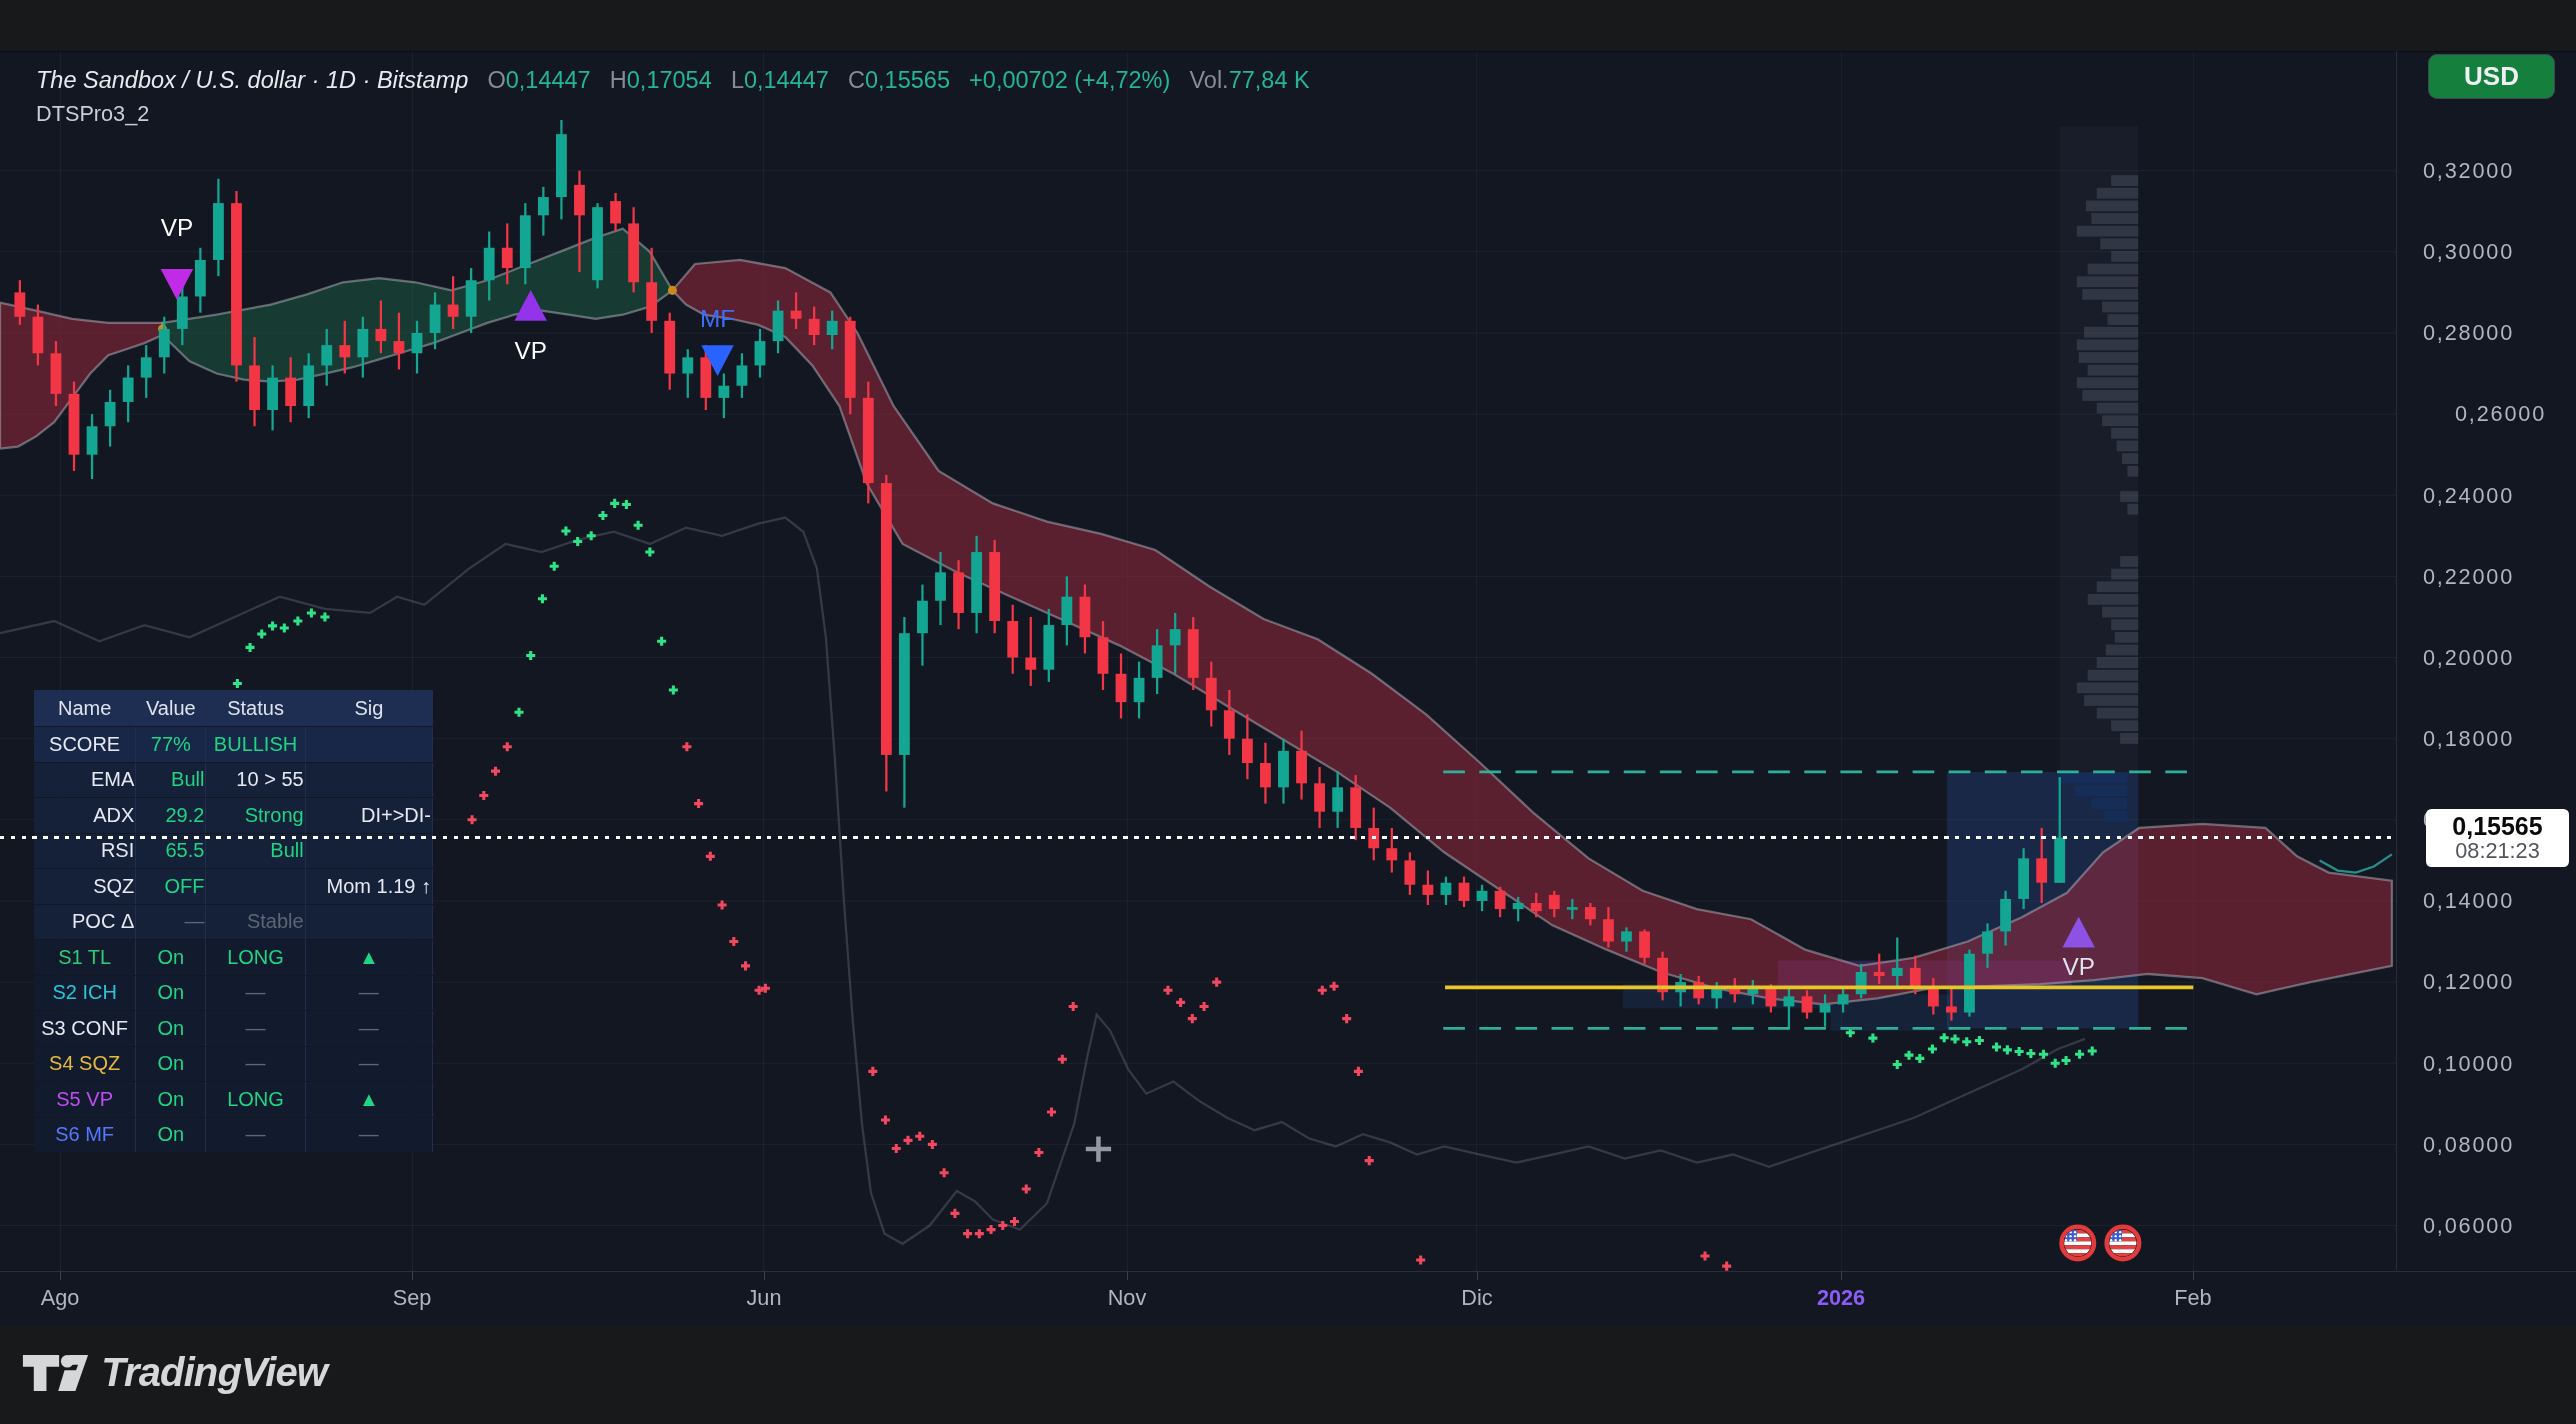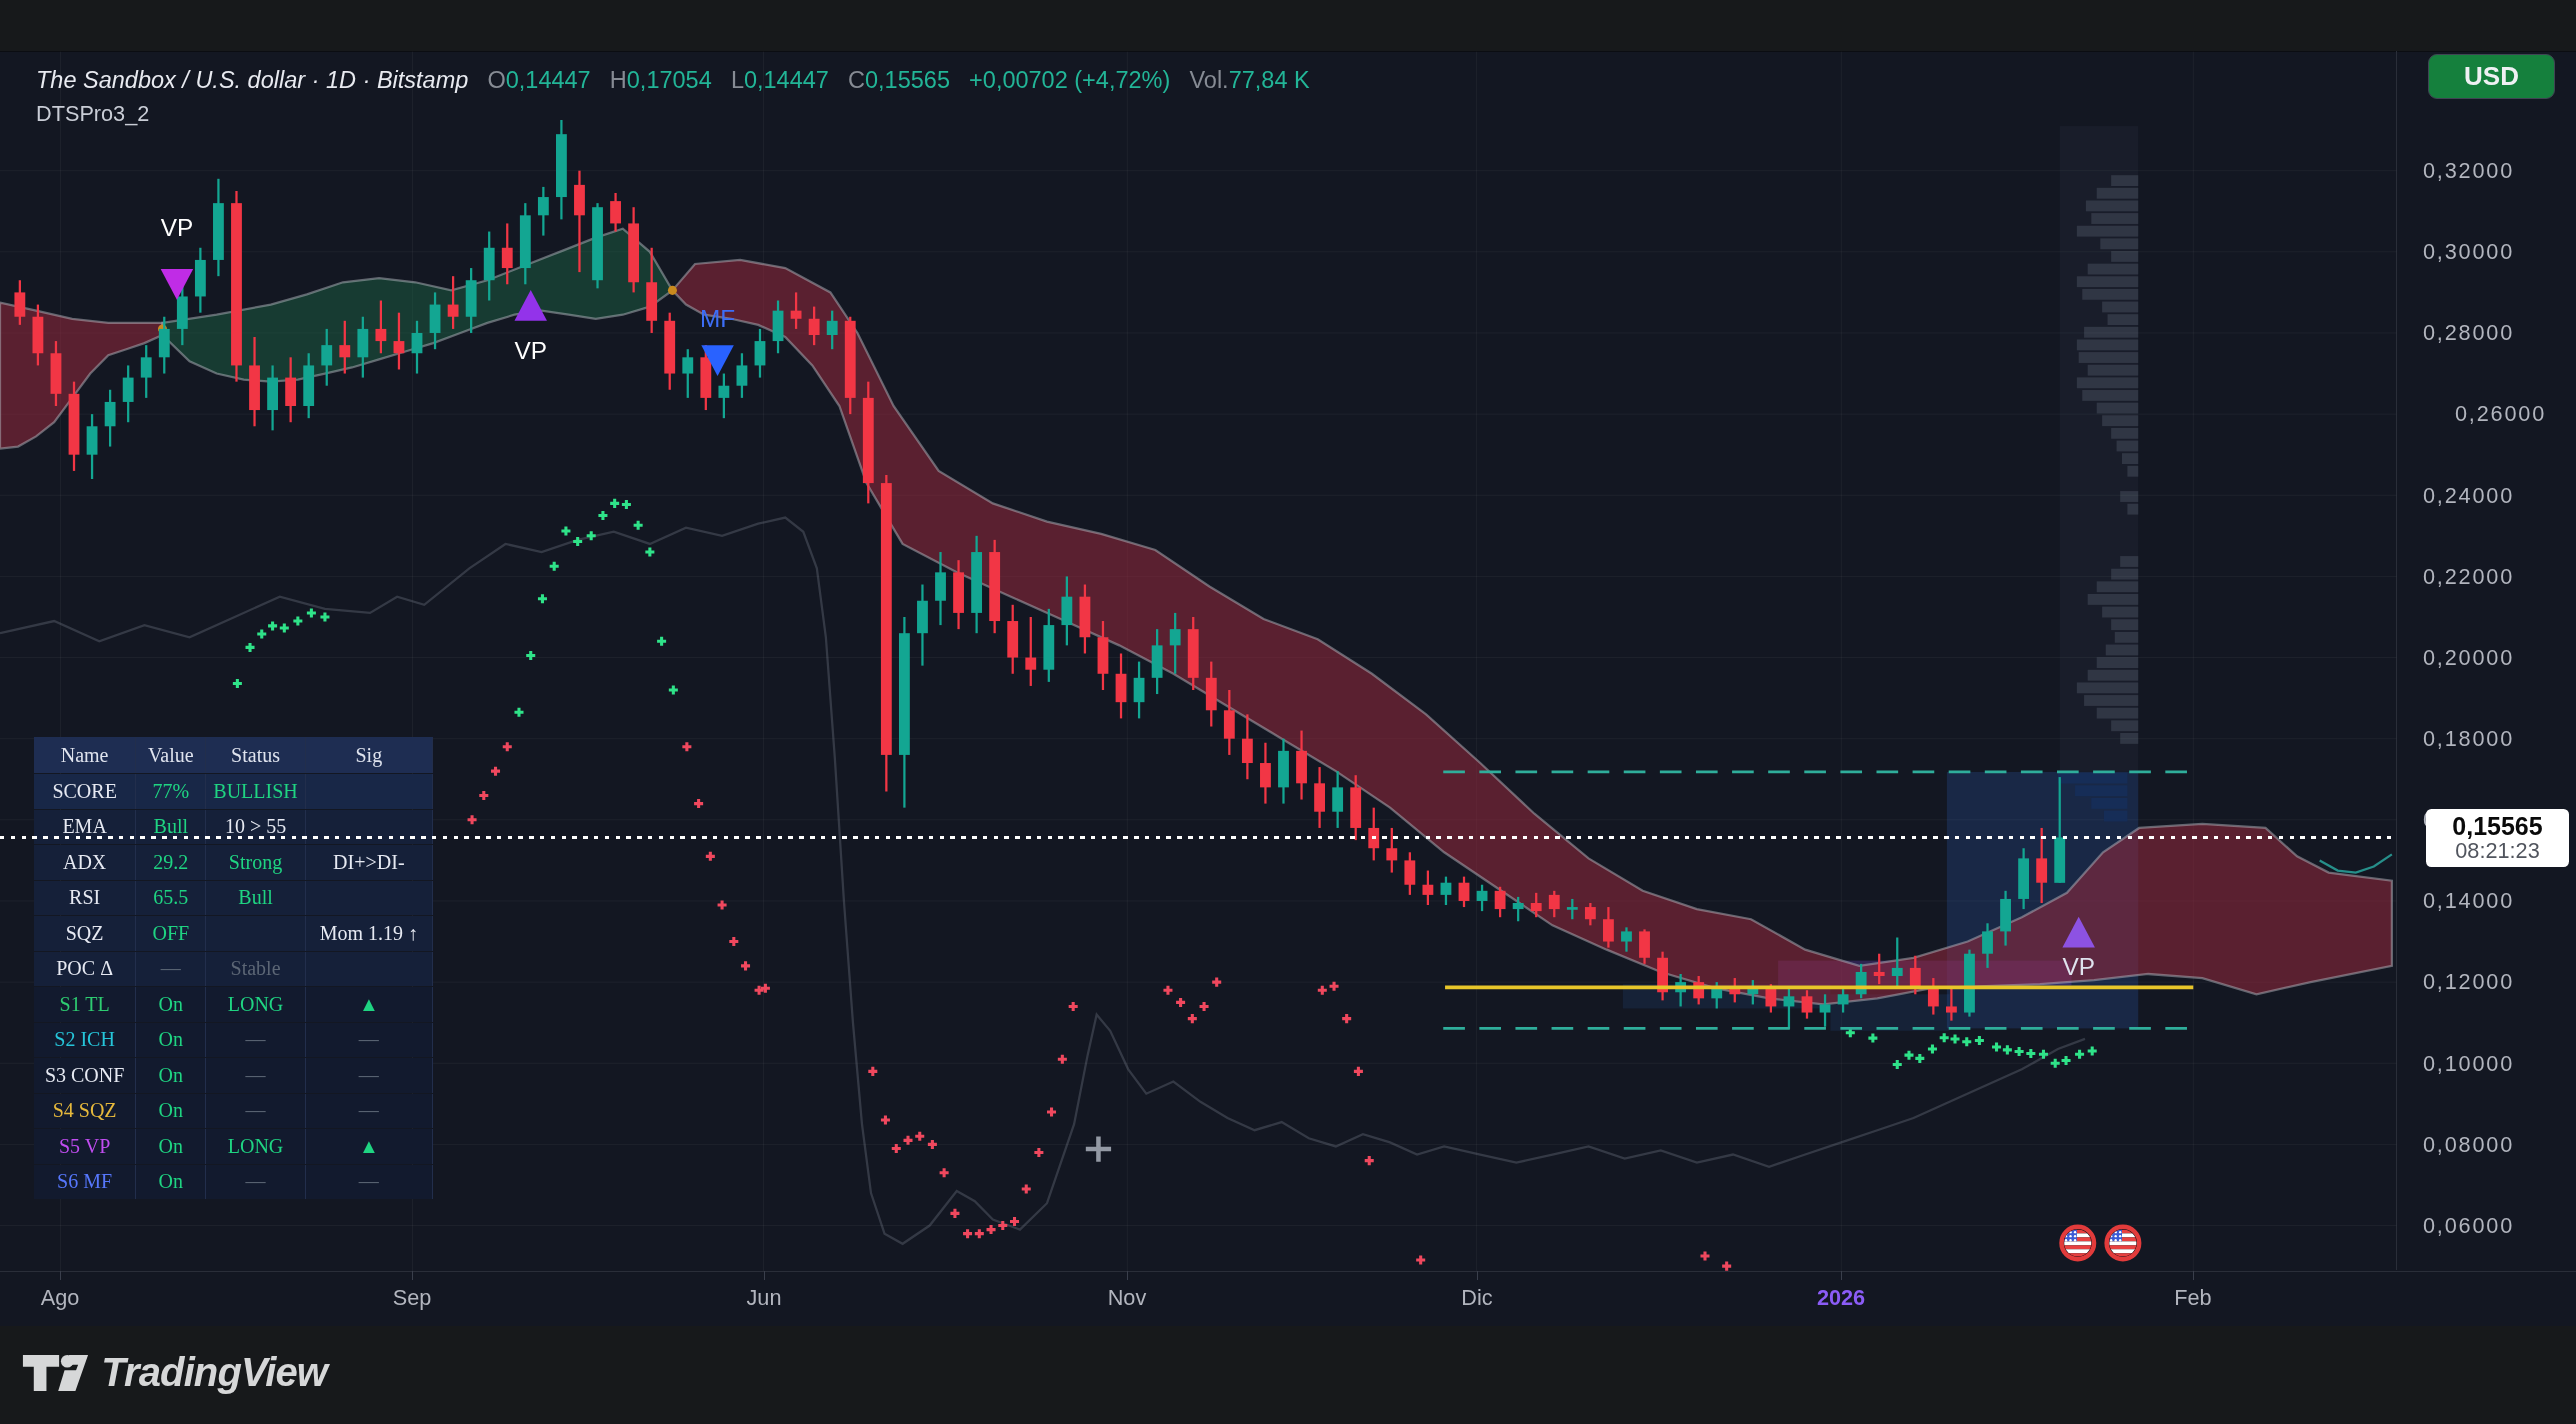--- a/index.html
+++ b/index.html
@@ -32,25 +32,25 @@
   .tick{position:absolute;top:1271px;width:0.9px;height:9px;background:#3a3f4c;}
   
   .pricetag{left:2426px;width:143px;height:58px;background:#ffffff;border-radius:5.4px;
             display:flex;flex-direction:column;align-items:center;justify-content:center;line-height:1.05;}
   .pricetag .p{color:#0a0a0a;font-size:25px;font-weight:bold;}
   .pricetag .tm{color:#51555e;font-size:21.7px;}
   
   .dotline{left:0;height:2.7px;width:2396px;z-index:30;
            background:repeating-linear-gradient(90deg,#fff 0 4.5px,transparent 4.5px 10.8px);}
   
-  .dash{left:34px;top:736px;width:399px;z-index:20;border-collapse:separate;border-spacing:0 1.8px;font-family:Liberation Serif, serif;}
+  .dash{left:34px;top:689px;width:399px;z-index:20;border-collapse:separate;border-spacing:0 1.8px;}
   .dash td,.dash th{font-size:20px;text-align:center;height:32.5px;border-right:0.9px solid #222e4c;}
   .dash th{background:#1e2d52;color:#dfe3ee;font-weight:normal;height:34px;}
   .dash tr.r0 td{background:#182747;}
-  .dash tr.main td{background:#152039;}
+  .dash tr.main td{background:#152039;text-align:right;}
   .dash tr.sys td{background:#121a2e;}
   .c-white{color:#e6e9f2;} .c-green{color:#1fd482;} .c-gray{color:#5c6675;}
   .c-s1{color:#2ecc71;} .c-s2{color:#26c6da;} .c-s4{color:#e6b93c;} .c-s5{color:#c04df0;} .c-s6{color:#5677fc;}
   
   .tvlogo{left:21.7px;top:1350px;display:flex;align-items:center;gap:12.6px;}
   .tvlogo .txt{font-size:40px;font-weight:bold;color:#d6d7d8;letter-spacing:-0.9px;font-style:italic;}
   svg text{font-family:"Liberation Sans",sans-serif;}
 </style>
 </head>
 <body>

